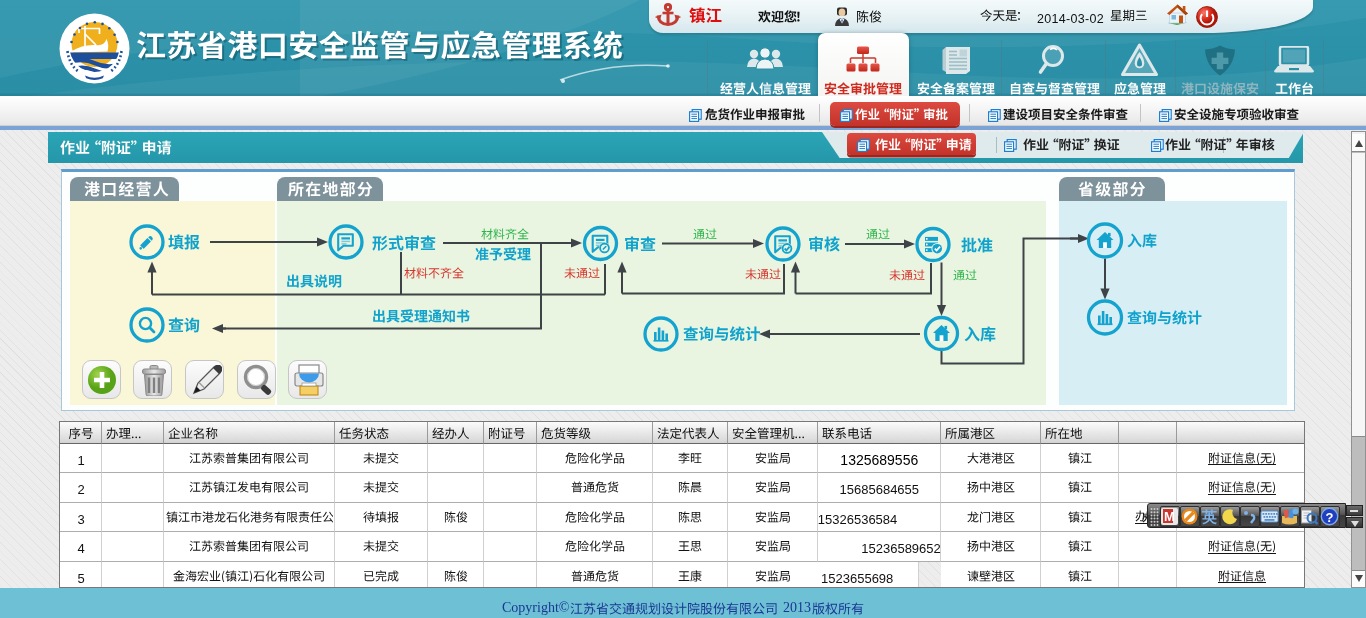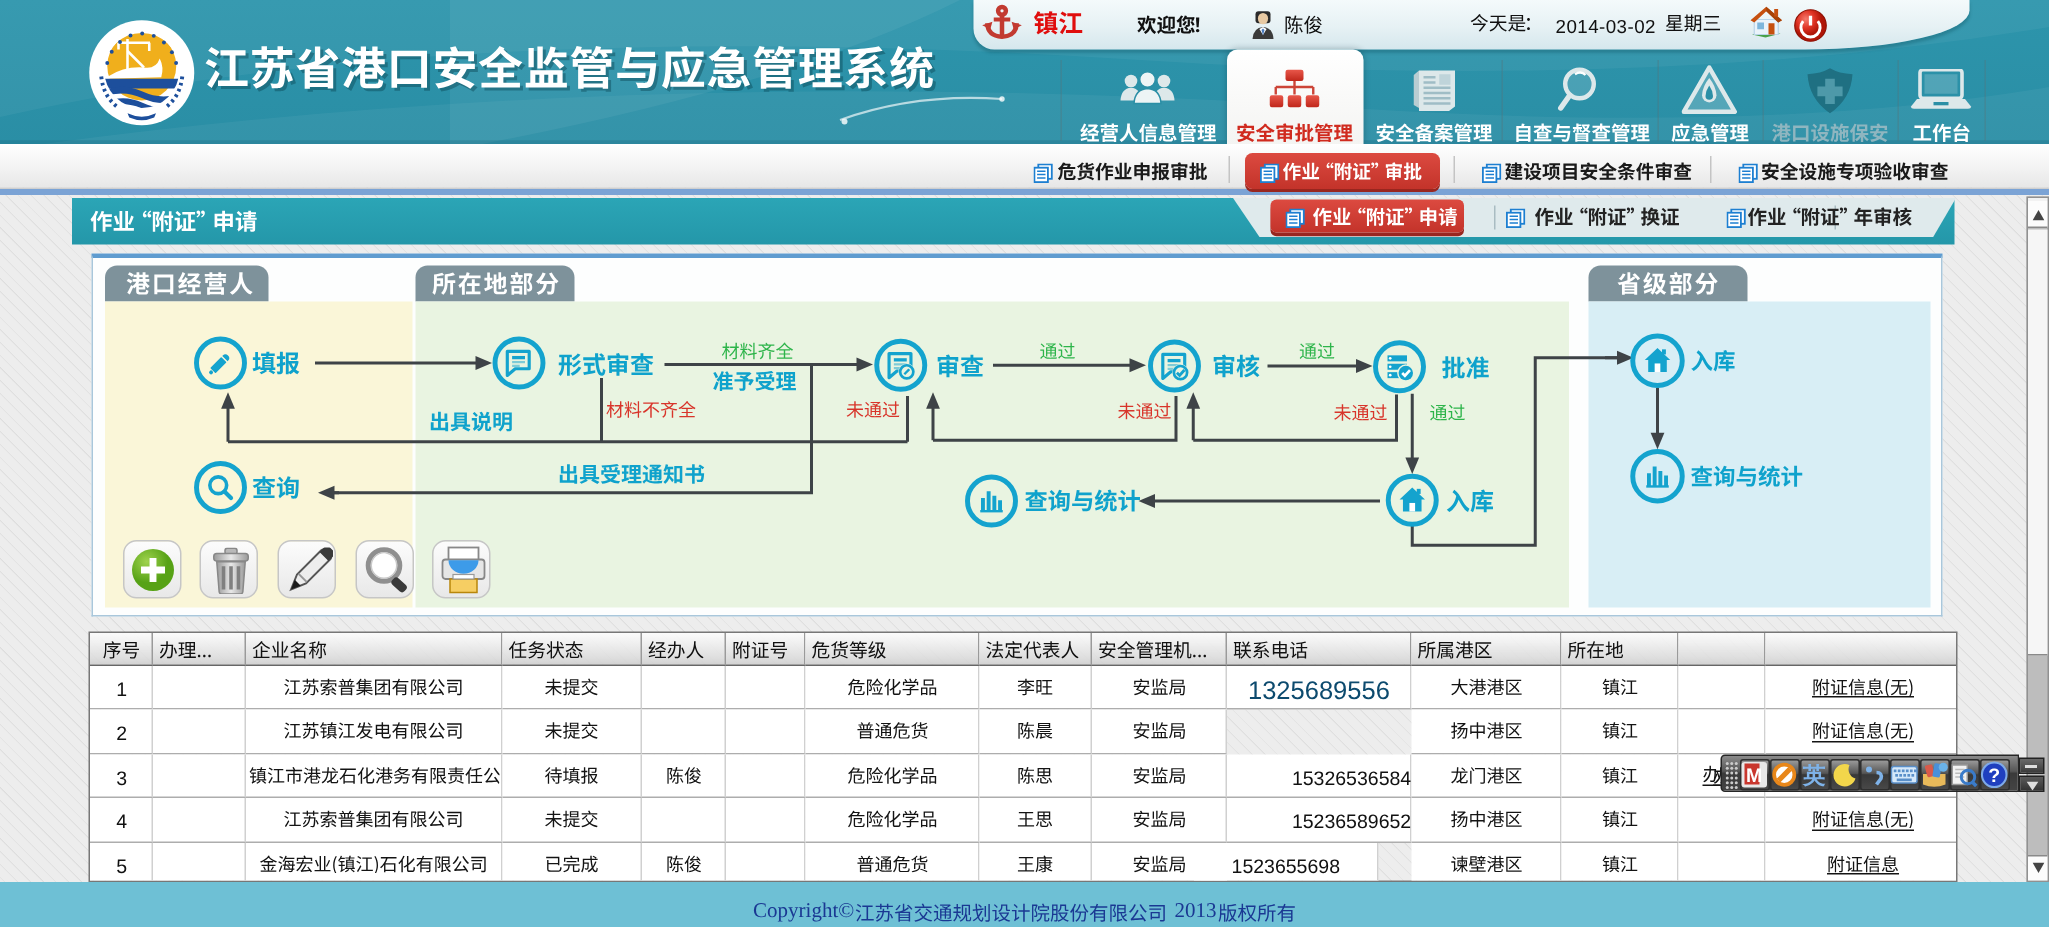--- a/index.html
+++ b/index.html
@@ -1202,21 +1202,21 @@
           <svg class="tx" width="36" height="12" style="overflow:visible">
             <g fill="#141414" transform="translate(0,10.56) scale(0.1200)">
               <use href="#g124" x="0.0"></use>
               <use href="#g155" x="100.0"></use>
               <use href="#g156" x="200.0"></use>
             </g>
           </svg>
         </div>
       </div>
       <div style="position:absolute;left:758.1px;top:22.0px;width:123px;height:29.5px;background:#fff;border-right:1px solid #D0D0D0;border-bottom:1px solid #ADADAD">
-        <div style="position:absolute;left:0;top:7px;width:123px;text-align:center"><span style="font-size:17px;color:#0c4a6e">1325689556</span></div>
+        <div style="position:absolute;left:0;top:7px;width:123px;text-align:center"><span style="font-size:14px;color:#000000">1325689556</span></div>
       </div>
       <div style="position:absolute;left:881.1px;top:22.0px;width:100.2px;height:29.5px;background:#fff;border-right:1px solid #D0D0D0;border-bottom:1px solid #ADADAD">
         <div style="position:absolute;left:26.1px;top:8px;width:96.2px;overflow:hidden">
           <svg class="tx" width="48" height="12" style="overflow:visible">
             <g fill="#141414" transform="translate(0,10.56) scale(0.1200)">
               <use href="#g157" x="0.0"></use>
               <use href="#g133" x="100.0"></use>
               <use href="#g133" x="200.0"></use>
               <use href="#g134" x="300.0"></use>
             </g>
@@ -1310,20 +1310,23 @@
       <div style="position:absolute;left:667.9px;top:51.5px;width:90.2px;height:29.5px;background:#fff;border-right:1px solid #D0D0D0;border-bottom:1px solid #ADADAD">
         <div style="position:absolute;left:27.1px;top:8px;width:86.2px;overflow:hidden">
           <svg class="tx" width="36" height="12" style="overflow:visible">
             <g fill="#141414" transform="translate(0,10.56) scale(0.1200)">
               <use href="#g124" x="0.0"></use>
               <use href="#g155" x="100.0"></use>
               <use href="#g156" x="200.0"></use>
             </g>
           </svg>
         </div>
+      </div>
+      <div style="position:absolute;left:758.1px;top:51.5px;width:123px;height:29.5px;background:#fff;border-right:1px solid #D0D0D0;border-bottom:1px solid #ADADAD">
+        <div style="position:absolute;left:0;top:7px;width:123px;text-align:center"><span style="font-size:13px;color:#111">15685684655</span></div>
       </div>
       <div style="position:absolute;left:881.1px;top:51.5px;width:100.2px;height:29.5px;background:#fff;border-right:1px solid #D0D0D0;border-bottom:1px solid #ADADAD">
         <div style="position:absolute;left:26.1px;top:8px;width:96.2px;overflow:hidden">
           <svg class="tx" width="48" height="12" style="overflow:visible">
             <g fill="#141414" transform="translate(0,10.56) scale(0.1200)">
               <use href="#g166" x="0.0"></use>
               <use href="#g167" x="100.0"></use>
               <use href="#g133" x="200.0"></use>
               <use href="#g134" x="300.0"></use>
             </g>
@@ -1434,21 +1437,21 @@
           <svg class="tx" width="36" height="12" style="overflow:visible">
             <g fill="#141414" transform="translate(0,10.56) scale(0.1200)">
               <use href="#g124" x="0.0"></use>
               <use href="#g155" x="100.0"></use>
               <use href="#g156" x="200.0"></use>
             </g>
           </svg>
         </div>
       </div>
       <div style="position:absolute;left:758.1px;top:81.0px;width:123px;height:29.5px;background:#fff;border-right:1px solid #D0D0D0;border-bottom:1px solid #ADADAD">
-        <div style="position:absolute;left:0;top:7px;width:123px;text-align:right"><span style="font-size:13px;color:#111">15326536584</span></div>
+        <div style="position:absolute;left:0;top:7px;width:123px;text-align:left"><span style="font-size:13px;color:#111">15326536584</span></div>
       </div>
       <div style="position:absolute;left:881.1px;top:81.0px;width:100.2px;height:29.5px;background:#fff;border-right:1px solid #D0D0D0;border-bottom:1px solid #ADADAD">
         <div style="position:absolute;left:26.1px;top:8px;width:96.2px;overflow:hidden">
           <svg class="tx" width="48" height="12" style="overflow:visible">
             <g fill="#141414" transform="translate(0,10.56) scale(0.1200)">
               <use href="#g169" x="0.0"></use>
               <use href="#g176" x="100.0"></use>
               <use href="#g133" x="200.0"></use>
               <use href="#g134" x="300.0"></use>
             </g>

